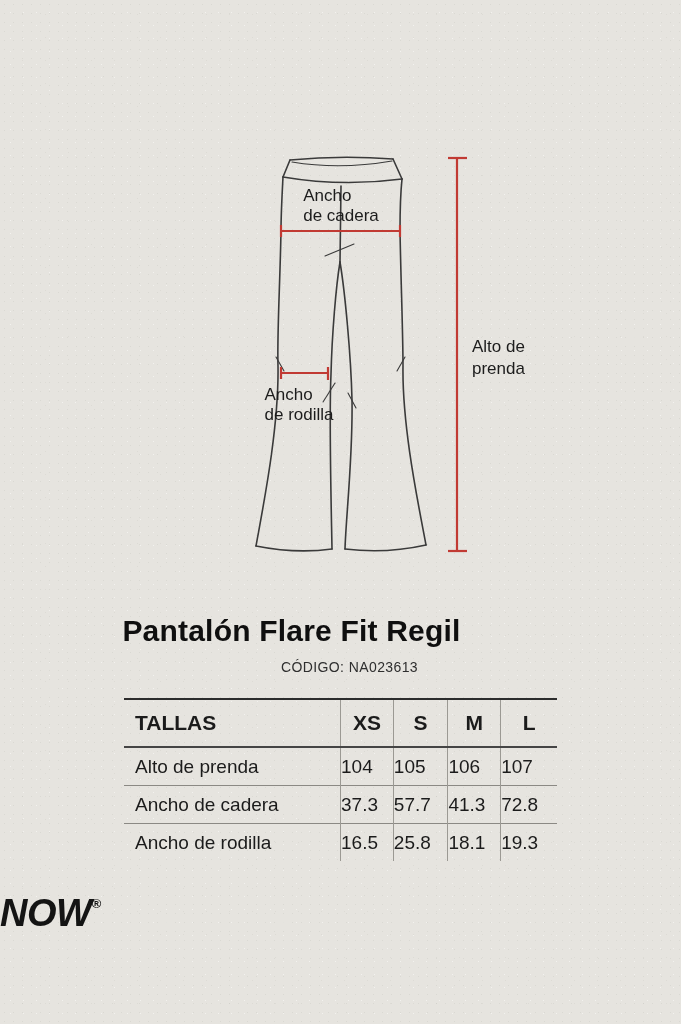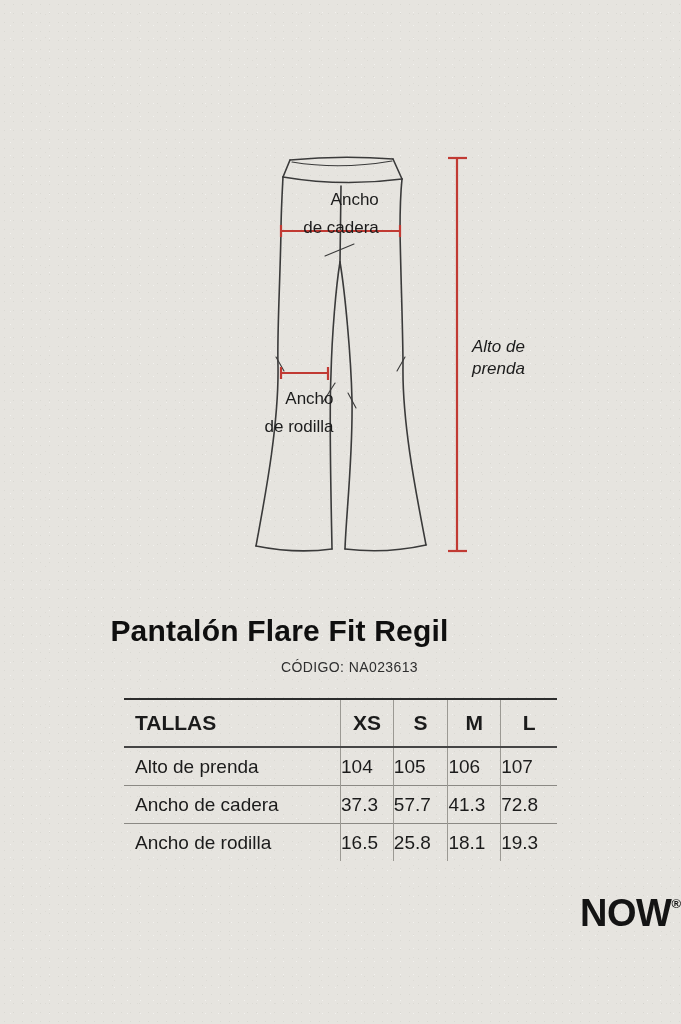--- a/index.html
+++ b/index.html
@@ -38,30 +38,30 @@
   .outline.thin{stroke-width:1.1;}
   .accent-line{
     fill:none;
     stroke:var(--accent,#c13a33);
     stroke-width:2.2;
     stroke-linecap:butt;
   }
   .diagram-label{
     position:absolute;
     font-size:17px;
-    line-height:28px;
+    line-height:20px;
     color:#1c1c1c;
     white-space:pre-line;
-    text-align:right;
+    text-align:left;
   }
   .diagram-label.centered{transform:translateX(-50%);}
-  .diagram-label.left-aligned{text-align:right;font-style:italic;}
+  .diagram-label.left-aligned{text-align:right;}
   .product-title{
     position:absolute;
-    top:613px; left:0;
+    top:613px; left:12px;
     width:559px;
     text-align:center;
     font-size:30px;
     line-height:36px;
     font-weight:700;
     color:#0f0f0f;
     letter-spacing:0.2px;
     margin:0;
   }
   .product-code{
@@ -113,26 +113,27 @@
   table.size-table thead tr{
     border-bottom:2px solid #454545;
   }
   table.size-table tbody tr:not(:last-child){
     border-bottom:1px solid #8b8984;
   }
   .brand-logo{
     position:absolute;
     top:884px; left:0;
     width:681px;
-    text-align:right;
+    text-align:left;
     font-size:38px;
     line-height:40px;
     font-weight:700;
     letter-spacing:-0.5px;
     color:#141414;
+    font-style:italic;
   }
   .brand-logo sup{
     font-size:13px;
     font-weight:700;
     vertical-align:18px;
     letter-spacing:0;
   }
 </style>
 </head>
 <body>

